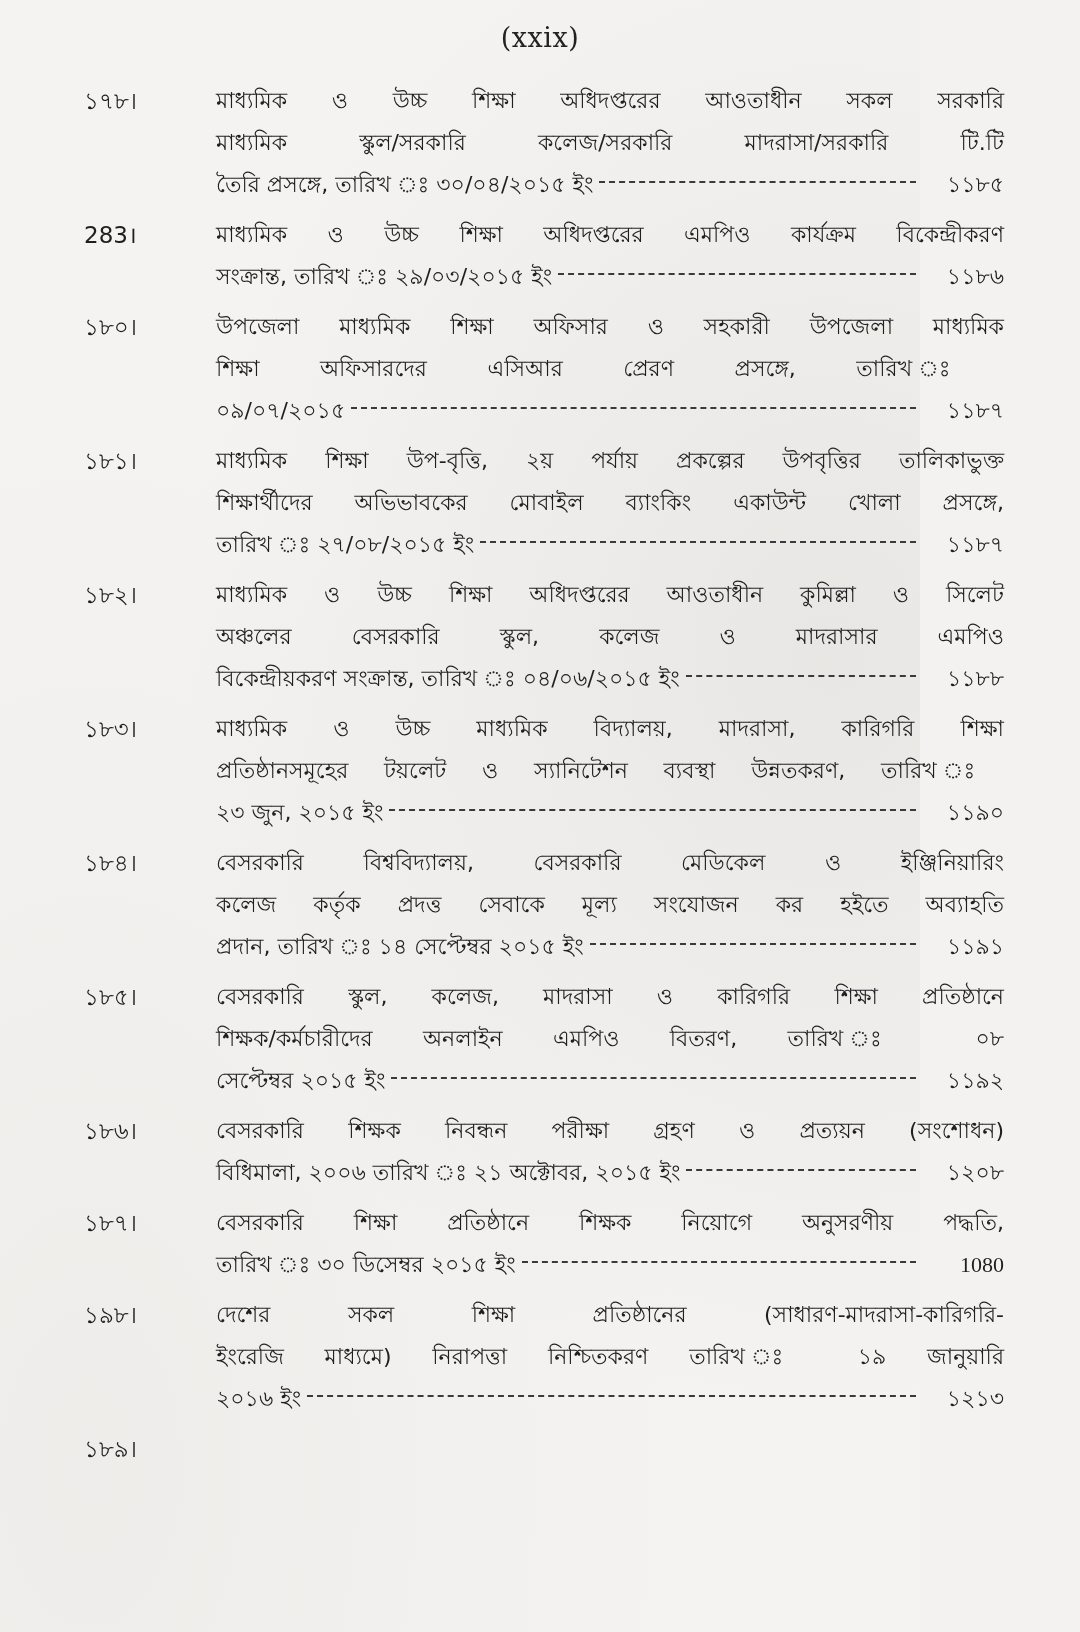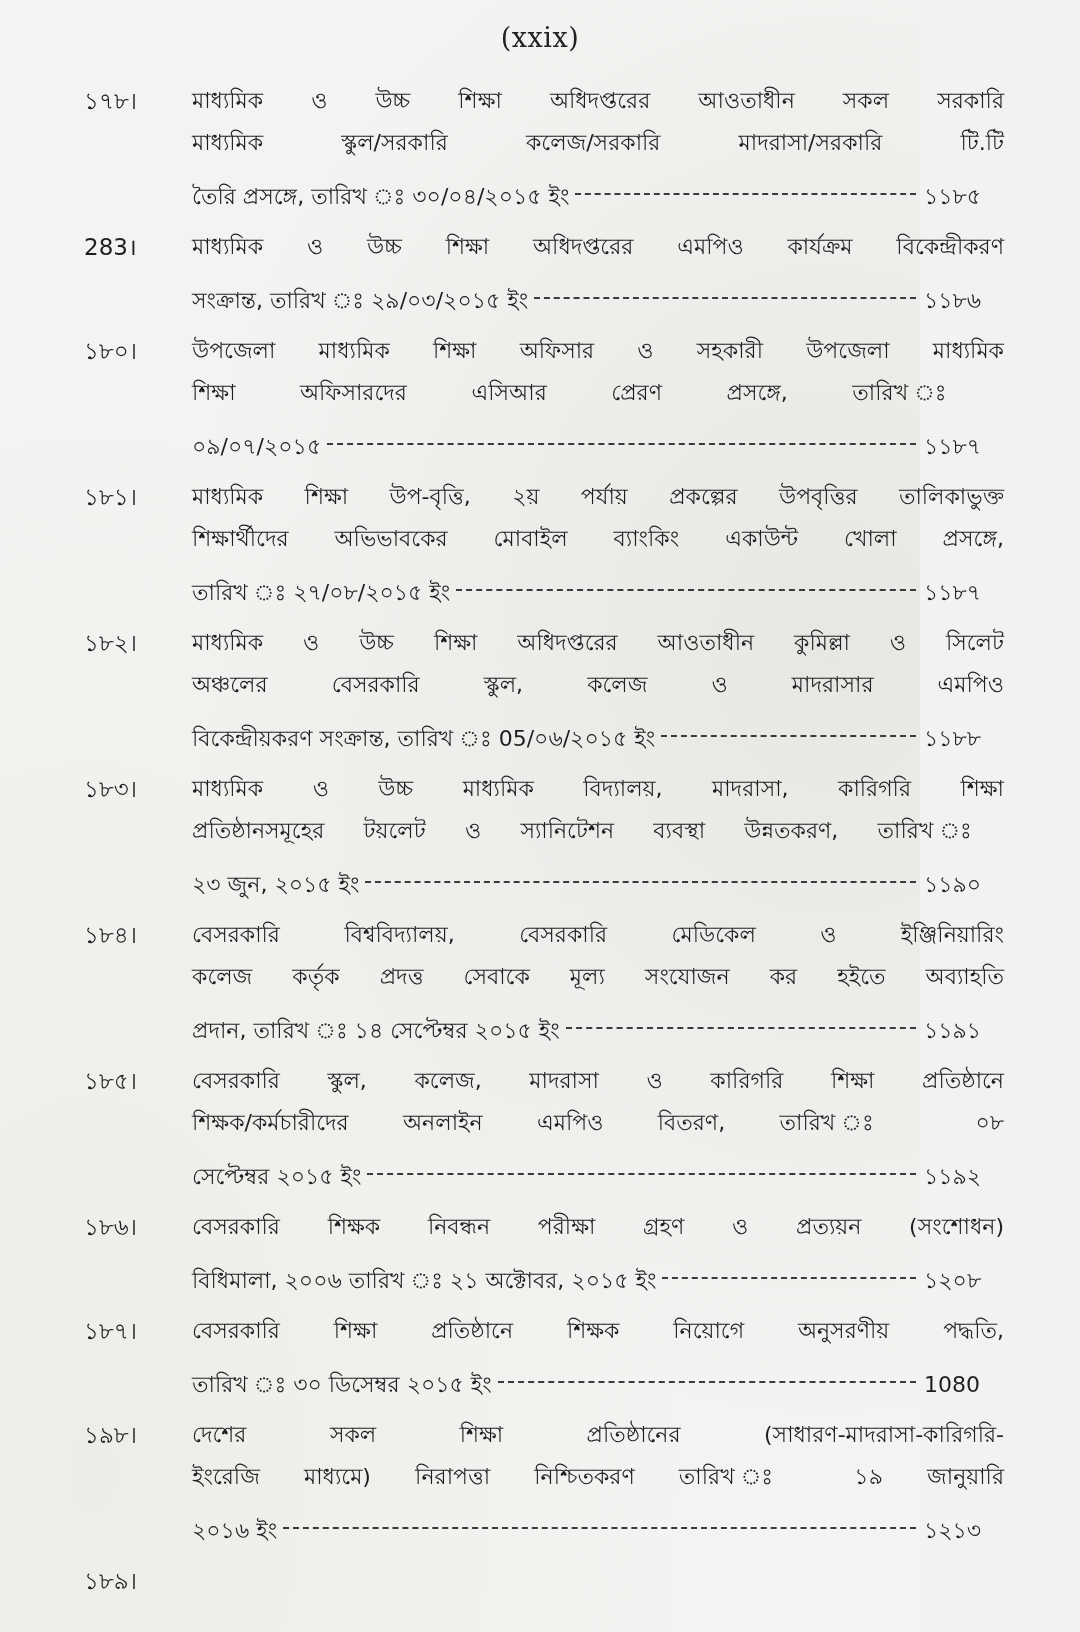--- a/index.html
+++ b/index.html
@@ -38,20 +38,21 @@
     .toc {
       position: absolute;
       top: 80px;
       left: 84px;
       width: 920px;
     }
     .entry {
       display: flex;
       align-items: flex-start;
       margin-bottom: 8px;
+      gap: 24px;
     }
     .entry-num {
       width: 108px;
       flex: 0 0 108px;
       font-size: 23px;
       line-height: 42px;
       color: #1f1f1f;
     }
     .entry-body {
       flex: 1 1 auto;
@@ -66,34 +67,34 @@
       text-align: justify;
       text-align-last: justify;
     }
     .last-line {
       display: flex;
       align-items: baseline;
       white-space: nowrap;
     }
     .last-text {
       flex: 0 0 auto;
-      margin-top: 12px;
     }
     .leader {
       flex: 1 1 auto;
       margin: 0 8px 0 6px;
       border-bottom: 2px dashed #3a3a3a;
       height: 0;
       transform: translateY(-9px);
     }
     .pagenum {
       flex: 0 0 80px;
       width: 80px;
-      text-align: left;
+      text-align: right;
       color: #1f1f1f;
+      font-family: Liberation Serif, serif;
     }
   </style>
 </head>
 <body>
 
 <div class="page">
 
   <div class="page-marker">(xxix)</div>
 
   <div class="toc">
@@ -148,21 +149,21 @@
         </div>
       </div>
     </div>
 
     <div class="entry">
       <div class="entry-num">১৮২।</div>
       <div class="entry-body">
         <span class="line">মাধ্যমিক ও উচ্চ শিক্ষা অধিদপ্তরের আওতাধীন কুমিল্লা ও সিলেট</span>
         <span class="line">অঞ্চলের বেসরকারি স্কুল, কলেজ ও মাদরাসার এমপিও</span>
         <div class="last-line">
-          <span class="last-text">বিকেন্দ্রীয়করণ সংক্রান্ত, তারিখ ঃ 05/০৬/২০১৫ ইং</span>
+          <span class="last-text">বিকেন্দ্রীয়করণ সংক্রান্ত, তারিখ ঃ ০৪/০৬/২০১৫ ইং</span>
           <span class="leader"></span>
           <span class="pagenum">১১৮৮</span>
         </div>
       </div>
     </div>
 
     <div class="entry">
       <div class="entry-num">১৮৩।</div>
       <div class="entry-body">
         <span class="line">মাধ্যমিক ও উচ্চ মাধ্যমিক বিদ্যালয়, মাদরাসা, কারিগরি শিক্ষা</span>

